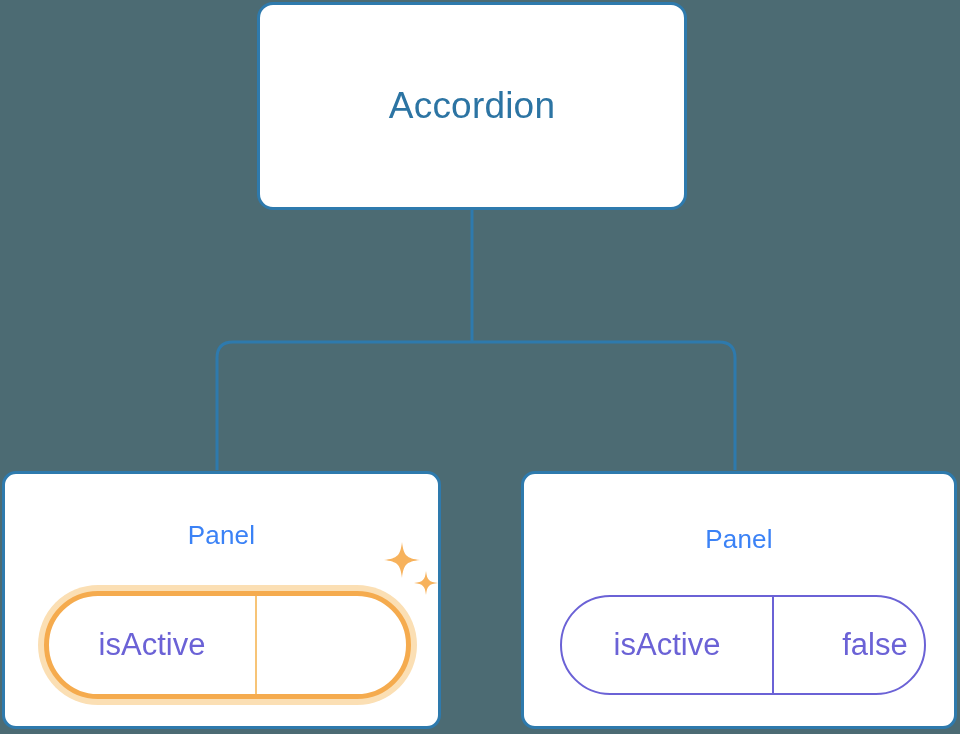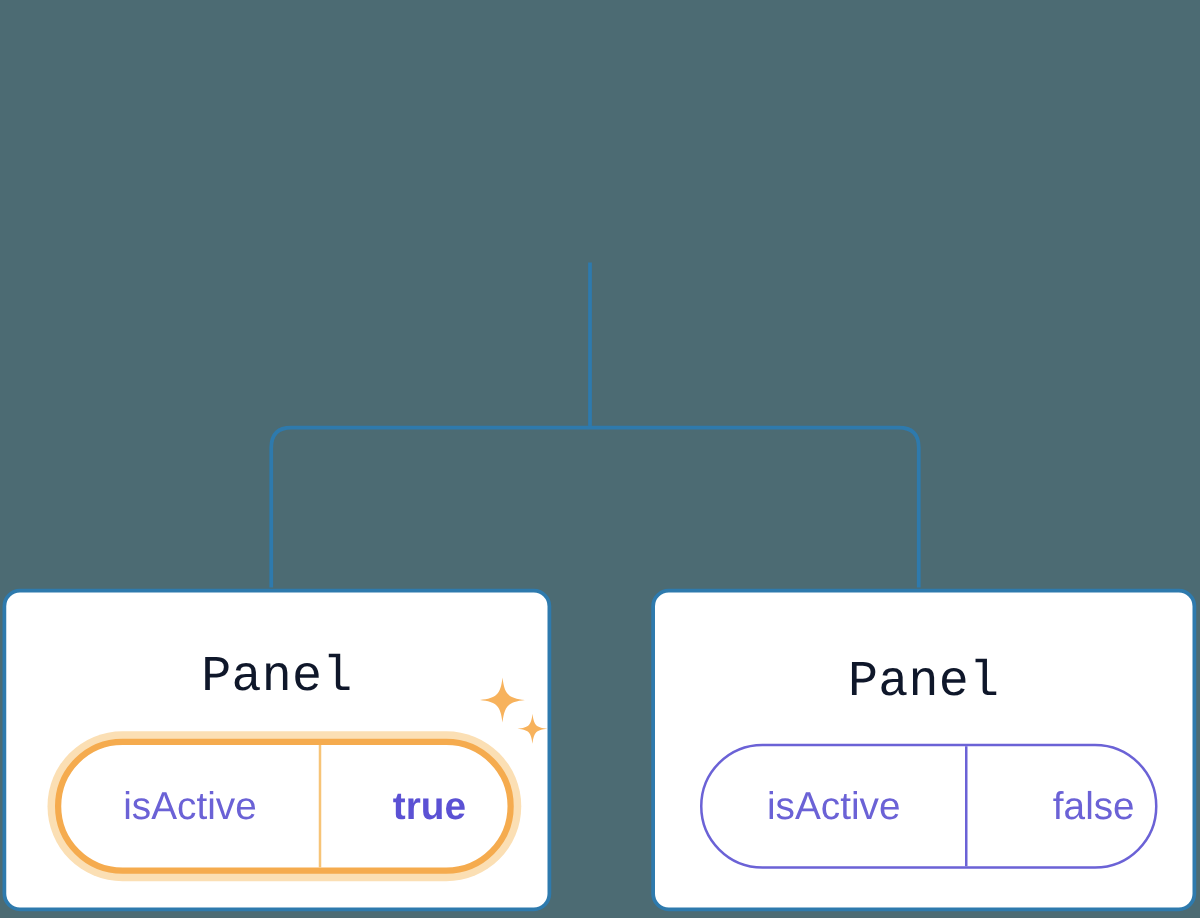--- a/index.html
+++ b/index.html
@@ -69,24 +69,23 @@
     left: 521px;
     top: 471px;
     width: 436px;
     height: 258px;
   }
   .panel-title {
     position: absolute;
     left: 0;
     right: 0;
     text-align: center;
-    font-size: 40px;
-    color: #0f172a;
+    font-size: 26px;
+    color: #3b82f6;
     letter-spacing: 0.2px;
-    font-family: Liberation Mono, monospace;
   }
   #node-panel-left .panel-title { top: 46px; }
   #node-panel-right .panel-title { top: 50px; }
 
   
   .pill {
     position: absolute;
     display: flex;
     align-items: stretch;
     box-sizing: border-box;
@@ -173,28 +172,30 @@
 
   <svg id="connectors" viewBox="0 0 960 734" width="960" height="734">
 
     <path d="M 472 210 L 472 342" fill="none" stroke="#2e7aad" stroke-width="3" stroke-linecap="butt"></path>
 
     <path d="M 217 470 L 217 358 Q 217 342 233 342 L 472 342" fill="none" stroke="#2e7aad" stroke-width="3" stroke-linecap="butt"></path>
 
     <path d="M 472 342 L 719 342 Q 735 342 735 358 L 735 470" fill="none" stroke="#2e7aad" stroke-width="3" stroke-linecap="butt"></path>
   </svg>
 
+  <div class="node" id="node-accordion">
+    <div class="node-title">Accordion</div>
+  </div>
 
   <div class="node" id="node-panel-left">
     <div class="panel-title">Panel</div>
 
     <div id="pill-left-wrap">
       <div class="pill" id="pill-left">
         <div class="pill-key">isActive</div>
-        <div class="pill-val">true</div>
       </div>
     </div>
   </div>
 
   <svg class="sparkles" viewBox="0 0 70 70" width="70" height="70">
     <path fill="#f7b25c" d="M 26 4 C 27.6 17.5 30.5 20.4 44 22 C 30.5 23.6 27.6 26.5 26 40 C 24.4 26.5 21.5 23.6 8 22 C 21.5 20.4 24.4 17.5 26 4 Z"></path>
     <path fill="#f7b25c" d="M 50 33 C 51.1 42.2 53.0 44.1 62 45 C 53.0 45.9 51.1 47.8 50 57 C 48.9 47.8 47.0 45.9 38 45 C 47.0 44.1 48.9 42.2 50 33 Z"></path>
   </svg>
 
   <div class="node" id="node-panel-right">

